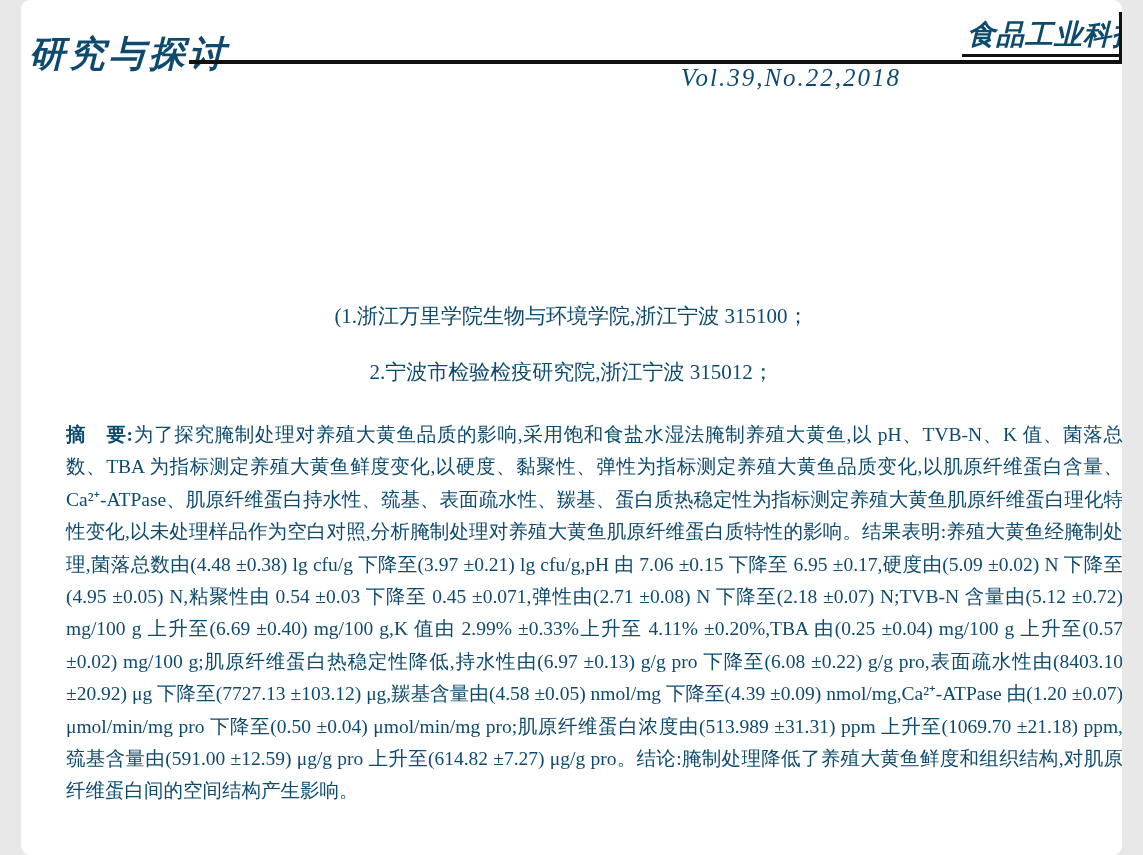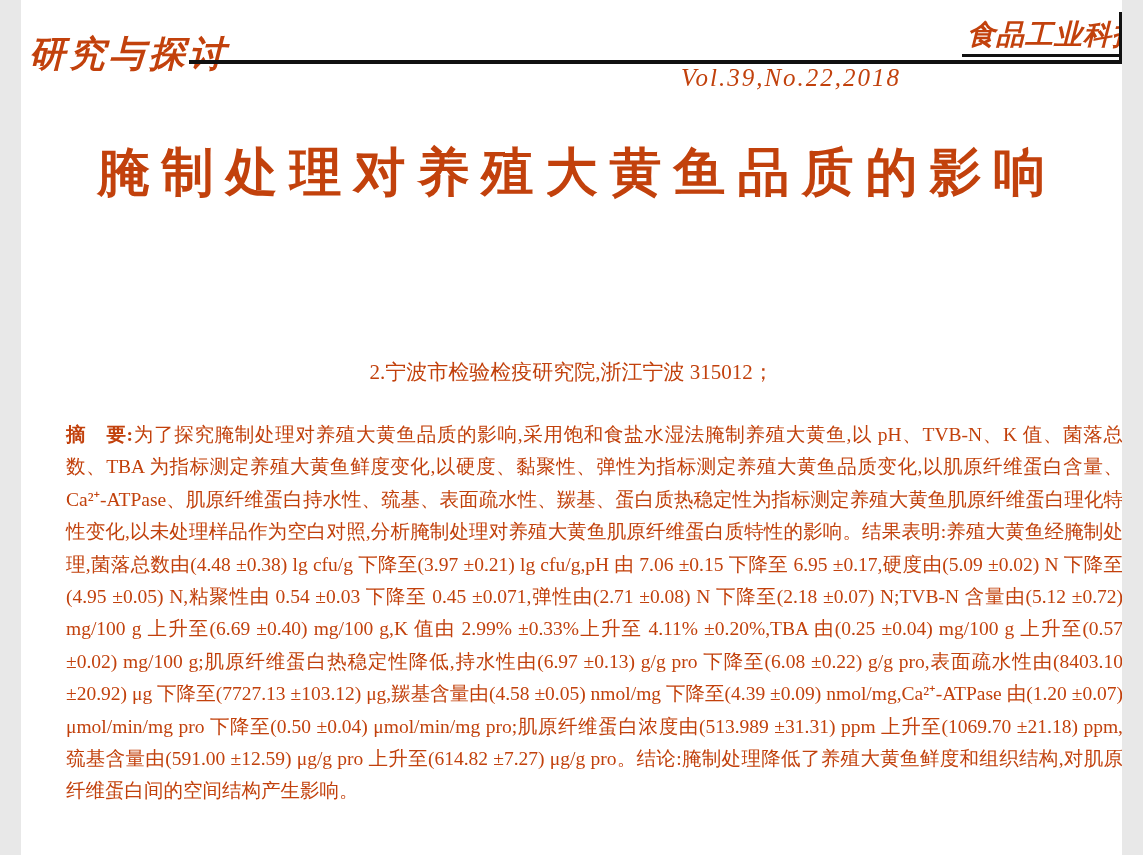--- a/index.html
+++ b/index.html
@@ -1,23 +1,24 @@
 <!DOCTYPE html>
 <html><head>
 <meta charset="utf-8">
 <style>
   html,body{margin:0;padding:0;background:#e8e8e8;}
   .page{
     position:relative;
     width:1101px;height:855px;
     margin:0 auto;
     background:#ffffff;
-    color:#c2410c;
+    color:#0c4a6e;
     font-family:"Liberation Serif",serif;
     overflow:hidden;
+    border-radius:9px;
   }
   
   .col-label{
     position:absolute;left:8px;top:30px;
     font-size:36px;font-weight:900;font-style:italic;
     letter-spacing:4px;
     font-family:"Liberation Serif",serif;
     white-space:nowrap;
   }
   .rule{
@@ -89,20 +90,20 @@
 
 <div class="page">
 
   <div class="col-label">研究与探讨</div>
   <div class="rule"></div>
   <div class="journal">食品工业科技</div>
   <div class="journal-underline"></div>
   <div class="corner-bar"></div>
   <div class="issue">Vol.39,No.22,2018</div>
 
-  <h1 class="title">腌制处理对养殖大黄鱼品质的影响</h1>
+  <div class="affil affil-1">(1.浙江万里学院生物与环境学院,浙江宁波 315100；</div>
   <div class="affil affil-2">2.宁波市检验检疫研究院,浙江宁波 315012；</div>
 
   <div class="abstract">
     <span class="blk-label">摘　要:</span><span>为了探究腌制处理对养殖大黄鱼品质的影响,采用饱和食盐水湿法腌制养殖大黄鱼,以 pH、TVB-N、K 值、菌落总数、TBA 为指标测定养殖大黄鱼鲜度变化,以硬度、黏聚性、弹性为指标测定养殖大黄鱼品质变化,以肌原纤维蛋白含量、Ca²⁺-ATPase、肌原纤维蛋白持水性、巯基、表面疏水性、羰基、蛋白质热稳定性为指标测定养殖大黄鱼肌原纤维蛋白理化特性变化,以未处理样品作为空白对照,分析腌制处理对养殖大黄鱼肌原纤维蛋白质特性的影响。结果表明:养殖大黄鱼经腌制处理,菌落总数由(4.48 ±0.38) lg cfu/g 下降至(3.97 ±0.21) lg cfu/g,pH 由 7.06 ±0.15 下降至 6.95 ±0.17,硬度由(5.09 ±0.02) N 下降至(4.95 ±0.05) N,粘聚性由 0.54 ±0.03 下降至 0.45 ±0.071,弹性由(2.71 ±0.08) N 下降至(2.18 ±0.07) N;TVB-N 含量由(5.12 ±0.72) mg/100 g 上升至(6.69 ±0.40) mg/100 g,K 值由 2.99% ±0.33%上升至 4.11% ±0.20%,TBA 由(0.25 ±0.04) mg/100 g 上升至(0.57 ±0.02) mg/100 g;肌原纤维蛋白热稳定性降低,持水性由(6.97 ±0.13) g/g pro 下降至(6.08 ±0.22) g/g pro,表面疏水性由(8403.10 ±20.92) μg 下降至(7727.13 ±103.12) μg,羰基含量由(4.58 ±0.05) nmol/mg 下降至(4.39 ±0.09) nmol/mg,Ca²⁺-ATPase 由(1.20 ±0.07) μmol/min/mg pro 下降至(0.50 ±0.04) μmol/min/mg pro;肌原纤维蛋白浓度由(513.989 ±31.31) ppm 上升至(1069.70 ±21.18) ppm,巯基含量由(591.00 ±12.59) μg/g pro 上升至(614.82 ±7.27) μg/g pro。结论:腌制处理降低了养殖大黄鱼鲜度和组织结构,对肌原纤维蛋白间的空间结构产生影响。</span>
   </div>
 
 </div>
 
 </body></html>

